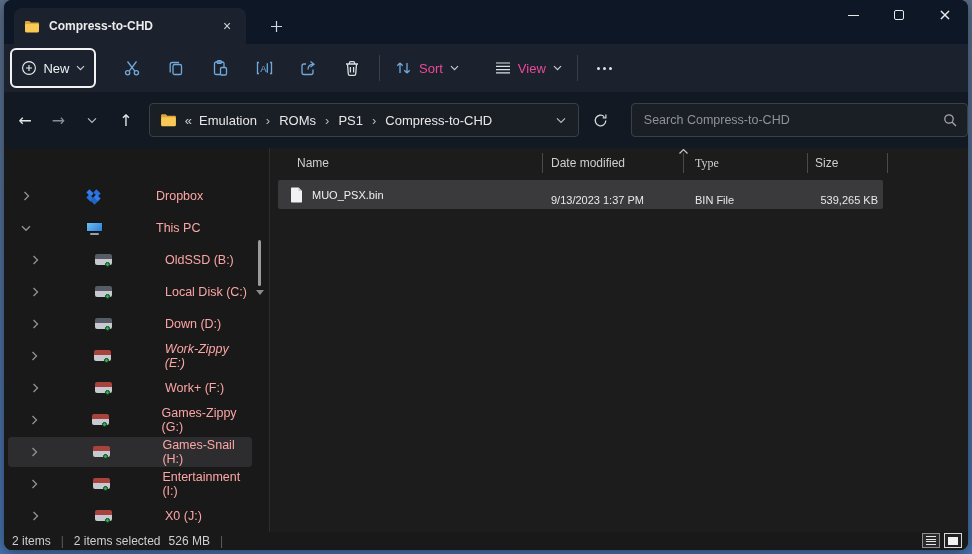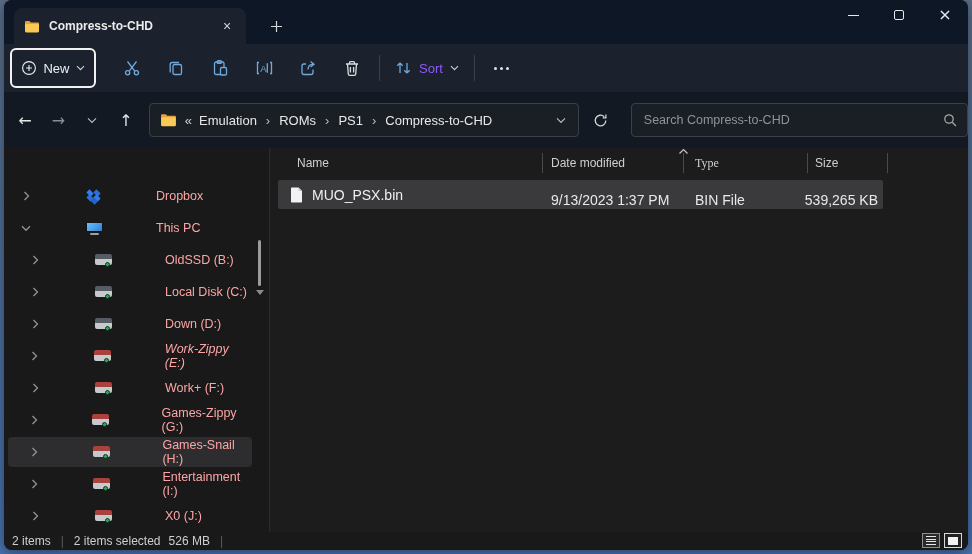--- a/index.html
+++ b/index.html
@@ -32,21 +32,21 @@
   .glyph-close { font-size:16px; line-height:16px; font-family:"DejaVu Sans",sans-serif; }
   
   .toolbar { position:absolute; left:0; top:44px; width:964px; height:48px; background:#1c222d; display:flex; align-items:center; }
   .newbtn {
     margin-left:6px; height:40px; width:86px; border:2px solid #f2f2f2; border-radius:6px;
     display:flex; align-items:center; justify-content:center; gap:6px; color:#eef0f2; font-size:13px; background:transparent;
   }
   .tb-icon-btn { width:44px; height:36px; display:flex; align-items:center; justify-content:center; border-radius:4px; }
   .tb-group { display:flex; align-items:center; }
   .tb-sep { width:1px; height:26px; background:#3a404a; margin:0 5px; }
-  .tb-label-btn { height:36px; display:flex; align-items:center; gap:7px; padding:0 10px; border-radius:4px; color:#8b5cf6; font-size:13px; }
+  .tb-label-btn { height:36px; display:flex; align-items:center; gap:7px; padding:0 10px; border-radius:4px; color:#ec4899; font-size:13px; }
   .dots { display:flex; gap:3px; }
   .dots i { width:3px; height:3px; border-radius:50%; background:#dfe3e8; display:block; }
   
   .addressrow { position:absolute; left:0; top:92px; width:964px; height:56px; background:#131922; display:flex; align-items:center; }
   .nav-btn { width:34px; height:34px; display:flex; align-items:center; justify-content:center; border-radius:4px; font-size:16px; font-family:"DejaVu Sans",sans-serif; }
   .nav-back { color:#e4e5e7; margin-left:4px; }
   .nav-fwd { color:#878d94; }
   .nav-up { color:#dfe1e4; }
   .addressbox {
     margin-left:6px; width:434px; height:34px; background:#1a1e25; border:1px solid #3b4047; border-radius:4px;
@@ -79,21 +79,21 @@
   .side-scrollthumb { position:absolute; left:254px; top:92px; width:3px; height:46px; background:#9b9b9b; border-radius:2px; }
   .side-scrollarrow { position:absolute; left:252px; top:142px; width:0; height:0; border-left:4px solid transparent; border-right:4px solid transparent; border-top:5px solid #8a8a8a; }
   
   .filepane { position:absolute; left:266px; top:0; width:698px; height:384px; }
   .hdr-row { position:absolute; left:0; top:0; width:698px; height:30px; }
   .hdr { position:absolute; top:8px; color:#cfcfcf; font-size:12px; white-space:nowrap; }
   .hdr-sep { position:absolute; top:5px; width:1px; height:20px; background:#4a4a4a; }
   .sort-ind { position:absolute; left:408px; top:0px; }
   .filerow {
     position:absolute; left:8px; width:605px; height:29px; background:#3a3a3c; border-radius:2px;
-    display:flex; align-items:center; color:#f0f0f0; font-size:14px;
+    display:flex; align-items:center; color:#f0f0f0; font-size:11px;
   }
   .filerow .ficon { margin-left:12px; width:14px; display:flex; }
   .filerow .fname { margin-left:8px; }
   .fcol { position:absolute; top:0; height:39px; display:flex; align-items:center; color:#e8e8e8; }
   .col-date { left:273px; }
   .col-type { left:417px; }
   .col-size { left:470px; width:130px; justify-content:flex-end; }
   
   .statusbar { position:absolute; left:0; top:532px; width:964px; height:18px; background:#191919; display:flex; align-items:center; color:#cfcfcf; font-size:12px; }
   .sb-text { margin-left:8px; white-space:nowrap; }
@@ -232,20 +232,33 @@
             <path d="M12 3v10M12 13l-2.7-2.7M12 13l2.7-2.7"></path>
           </svg>
       </span>
       <span>Sort</span>
       <span>
         <svg width="9" height="6" viewBox="0 0 9 6" fill="none" stroke="#c9ccd1" stroke-width="1.2">
             <path d="M1 1.2l3.5 3.5L8 1.2"></path>
           </svg>
       </span>
     </div>
+    <div class="tb-label-btn" style="margin-left:16px;">
+      <span>
+        <svg width="16" height="14" viewBox="0 0 16 14" fill="none" stroke="#dbdfe4" stroke-width="1.2">
+            <path d="M1 2h14M1 5.3h14M1 8.6h14M1 11.9h14"></path>
+          </svg>
+      </span>
+      <span>View</span>
+      <span>
+        <svg width="9" height="6" viewBox="0 0 9 6" fill="none" stroke="#c9ccd1" stroke-width="1.2">
+            <path d="M1 1.2l3.5 3.5L8 1.2"></path>
+          </svg>
+      </span>
+    </div>
     <div class="tb-sep"></div>
     <div class="tb-icon-btn">
       <span class="dots">
           <i></i>
           <i></i>
           <i></i>
         </span>
     </div>
   </div>
 

